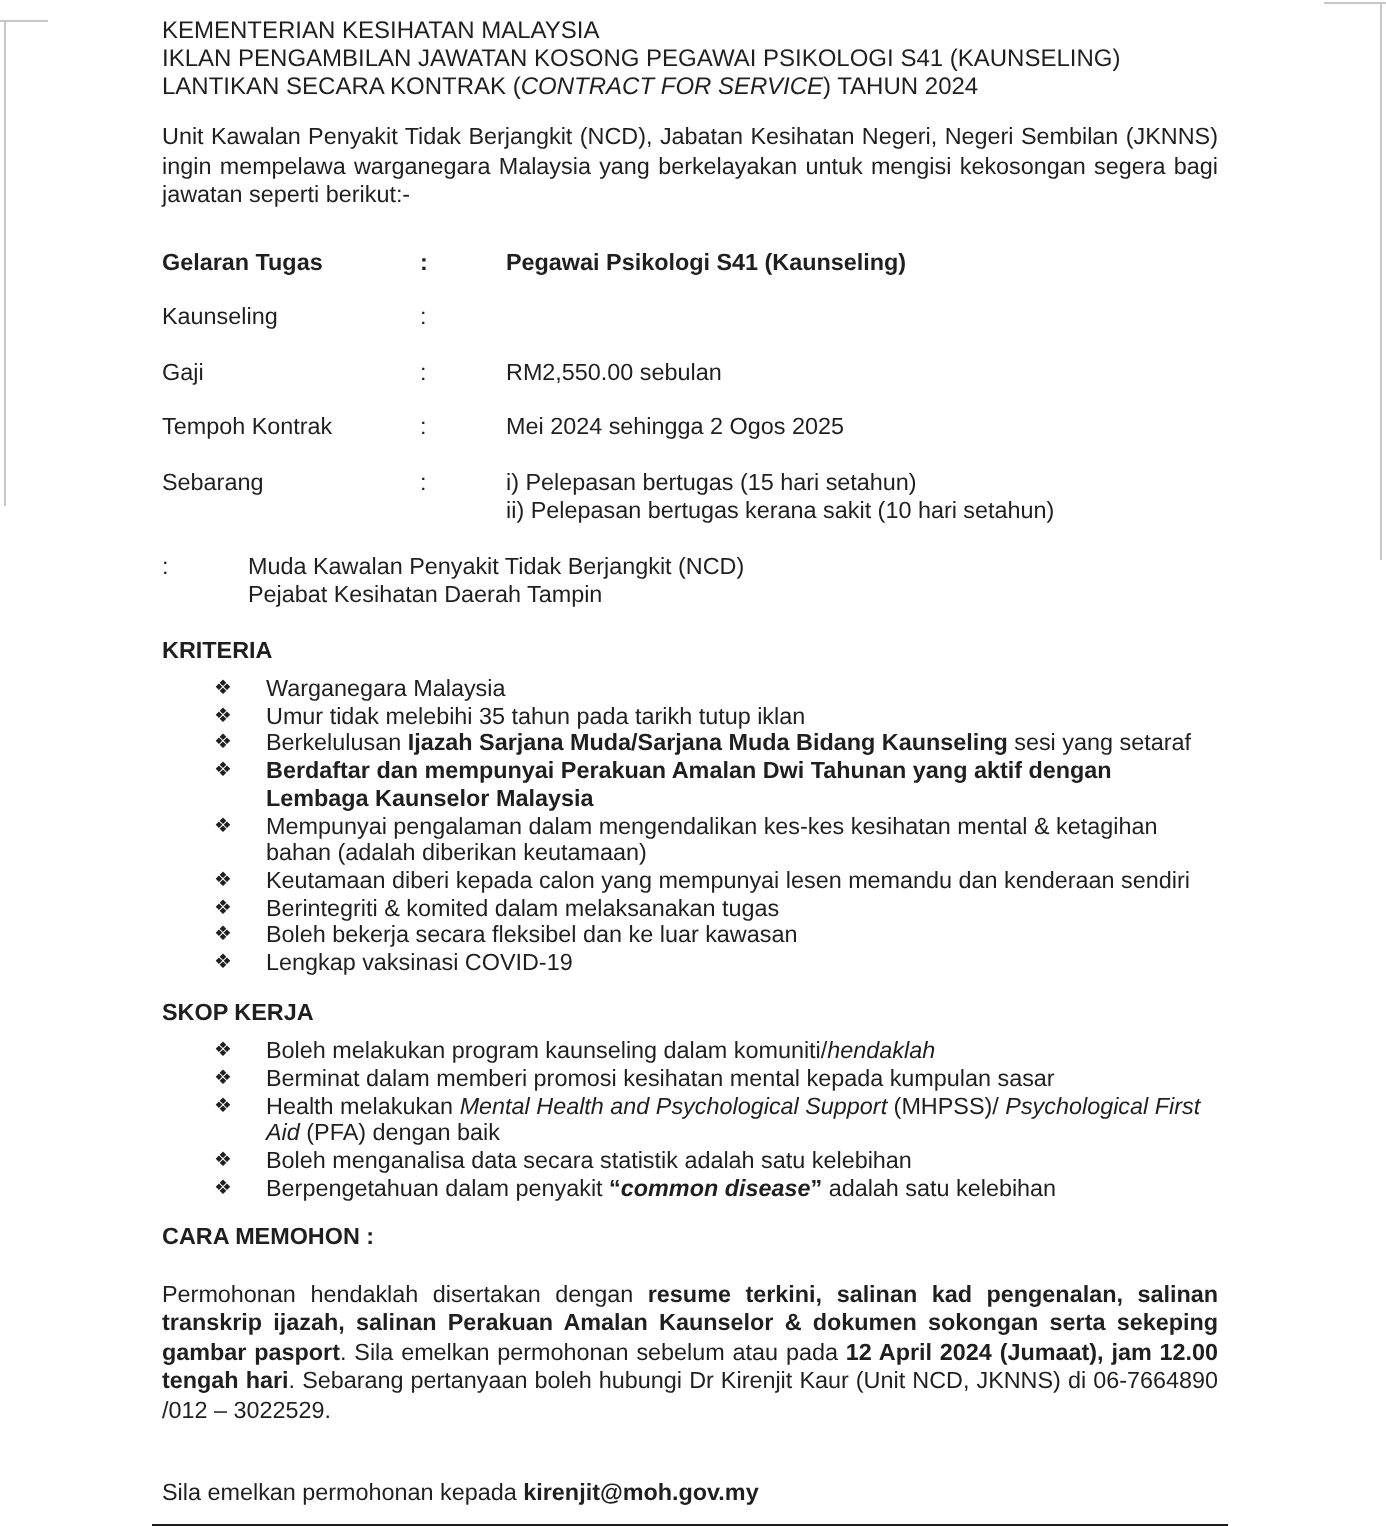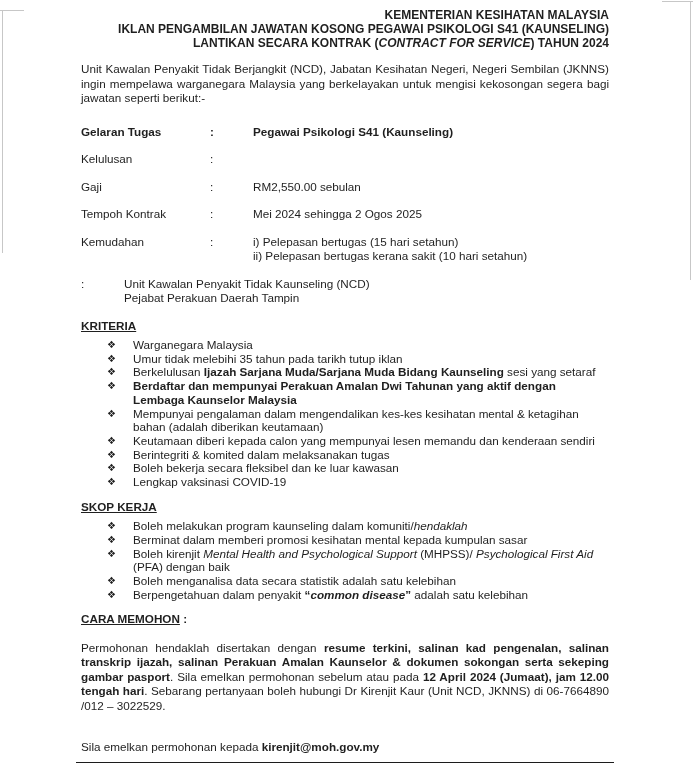--- a/index.html
+++ b/index.html
@@ -10,24 +10,24 @@
   }
   .edge{position:absolute;background:#c7c7c7}
   .edge-l{left:2px;top:11px;width:1px;height:242px}
   .edge-r{left:690px;top:2px;width:1px;height:278px}
   .edge-tl{left:0;top:10px;width:24px;height:1px}
   .edge-tr{left:662px;top:1px;width:31px;height:1px}
 
   .content{position:absolute;left:81px;top:8px;width:528px;font-size:11.7px;line-height:14.5px}
   .b{font-weight:bold}
   .i{font-style:italic}
-  .u{text-decoration:underline}
+  .u{}
   .just{text-align:justify}
 
-  .dochead{text-align:right;font-weight:bold;font-size:12px;line-height:14px}
+  .dochead{text-align:left;font-weight:normal;font-size:12px;line-height:14px}
   .intro{margin:12px 0 12px}
 
   .details{margin-top:19px}
   .drow{display:flex;margin-bottom:13px}
   .dlabel{width:129px;flex:none}
   .dcolon{width:43px;flex:none}
   .dvals{flex:1}
 
   .shead{font-size:11.7px;line-height:14.5px;font-weight:bold;margin:11px 0 0}
   .blist{list-style:none;margin:5px 0 0;padding:0 0 0 26px}
@@ -64,50 +64,50 @@
 
     <div class="details">
         <div class="drow">
           <div class="dlabel b">Gelaran Tugas</div>
           <div class="dcolon b">:</div>
           <div class="dvals">
             <div class="vline"><span class="b">Pegawai Psikologi S41 (Kaunseling)</span></div>
           </div>
         </div>
         <div class="drow">
-          <div class="dlabel">Kelulusan</div>
+          <div class="dlabel">Kaunseling</div>
           <div class="dcolon">:</div>
         </div>
         <div class="drow">
           <div class="dlabel">Gaji</div>
           <div class="dcolon">:</div>
           <div class="dvals">
             <div class="vline"><span>RM2,550.00 sebulan</span></div>
           </div>
         </div>
         <div class="drow">
           <div class="dlabel">Tempoh Kontrak</div>
           <div class="dcolon">:</div>
           <div class="dvals">
             <div class="vline"><span>Mei 2024 sehingga 2 Ogos 2025</span></div>
           </div>
         </div>
         <div class="drow">
-          <div class="dlabel">Kemudahan</div>
+          <div class="dlabel">Sebarang</div>
           <div class="dcolon">:</div>
           <div class="dvals">
             <div class="vline"><span>i) Pelepasan bertugas (15 hari setahun)</span></div>
             <div class="vline"><span>ii) Pelepasan bertugas kerana sakit (10 hari setahun)</span></div>
           </div>
         </div>
         <div class="drow">
           <div class="dcolon">:</div>
           <div class="dvals">
-            <div class="vline"><span>Unit Kawalan Penyakit Tidak Kaunseling (NCD)</span></div>
-            <div class="vline"><span>Pejabat Perakuan Daerah Tampin</span></div>
+            <div class="vline"><span>Muda Kawalan Penyakit Tidak Berjangkit (NCD)</span></div>
+            <div class="vline"><span>Pejabat Kesihatan Daerah Tampin</span></div>
           </div>
         </div>
       </div>
 
     <section>
       <h2 class="shead"><span class="u">KRITERIA</span></h2>
       <ul class="blist">
           <li>
             <span class="glyph">❖</span>
             <span class="btext"><span>Warganegara Malaysia</span></span>
@@ -153,21 +153,21 @@
           <li>
             <span class="glyph">❖</span>
             <span class="btext"><span>Boleh melakukan program kaunseling dalam komuniti/</span><span class="i">hendaklah</span></span>
           </li>
           <li>
             <span class="glyph">❖</span>
             <span class="btext"><span>Berminat dalam memberi promosi kesihatan mental kepada kumpulan sasar</span></span>
           </li>
           <li>
             <span class="glyph">❖</span>
-            <span class="btext"><span>Boleh kirenjit </span><span class="i">Mental Health and Psychological Support</span><span> (MHPSS)/ </span><span class="i">Psychological First Aid</span><span> (PFA) dengan baik</span></span>
+            <span class="btext"><span>Health melakukan </span><span class="i">Mental Health and Psychological Support</span><span> (MHPSS)/ </span><span class="i">Psychological First Aid</span><span> (PFA) dengan baik</span></span>
           </li>
           <li>
             <span class="glyph">❖</span>
             <span class="btext"><span>Boleh menganalisa data secara statistik adalah satu kelebihan</span></span>
           </li>
           <li>
             <span class="glyph">❖</span>
             <span class="btext"><span>Berpengetahuan dalam penyakit </span><span class="b">“</span><span class="b i">common disease</span><span class="b">”</span><span> adalah satu kelebihan</span></span>
           </li>
         </ul>

